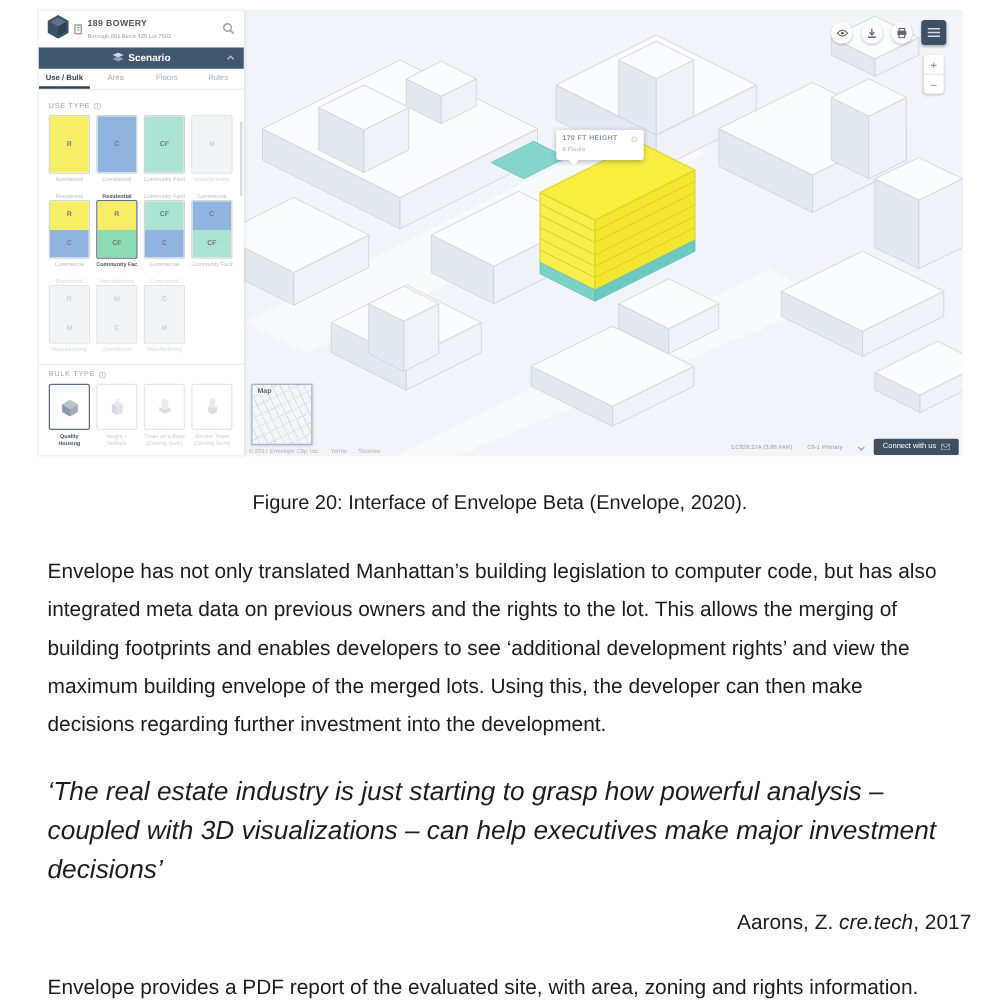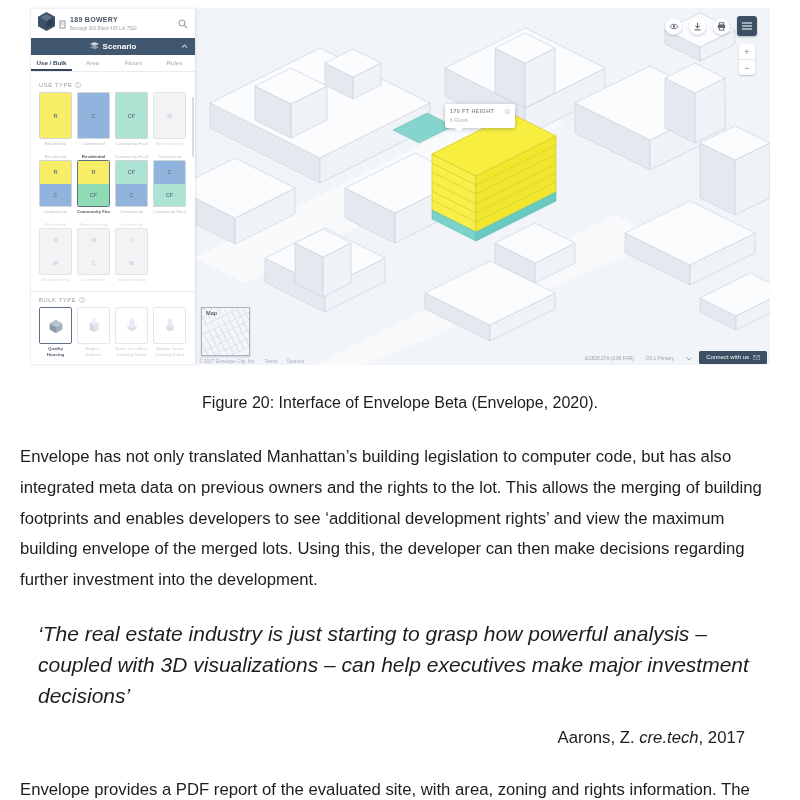--- a/index.html
+++ b/index.html
@@ -95,23 +95,23 @@
   .vfoot a { color:#a9b1bb; text-decoration:none; cursor:pointer; }
   .zoneline { position:absolute; right:78px; bottom:4px; display:flex; gap:12px; align-items:center;
               font-size:4.8px; color:#9aa3ae; z-index:5; }
   .connect { position:absolute; right:3px; bottom:1.5px; height:13px; background:#3d5063; color:#fff;
              font-size:6px; display:flex; align-items:center; gap:4px; padding:0 7px; border-radius:1.5px;
              cursor:pointer; z-index:5; }
 
   
   .doc { position:absolute; left:0; top:365px; width:800px; color:#1d1d1f; }
   .caption { text-align:center; font-size:16px; margin-top:29px; color:#1d1d1f; }
-  .para { margin:30px 38px 0 20px; font-size:16.7px; line-height:30.8px; }
+  .para { margin:30px 38px 0 38px; font-size:16.7px; line-height:30.8px; }
   .quote { margin:23px 38px 0 38px; font-size:21px; line-height:30.8px; font-style:italic; }
-  .attrib { margin:17px 55px 0 38px; font-size:16.7px; text-align:right; }
+  .attrib { margin:17px 23px 0 38px; font-size:16.7px; text-align:right; }
   .attrib .it { font-style:italic; }
   .p2 { margin-top:27px; }
 </style>
 </head>
 <body>
 
 <div class="page">
 
   <div class="shot">
 

